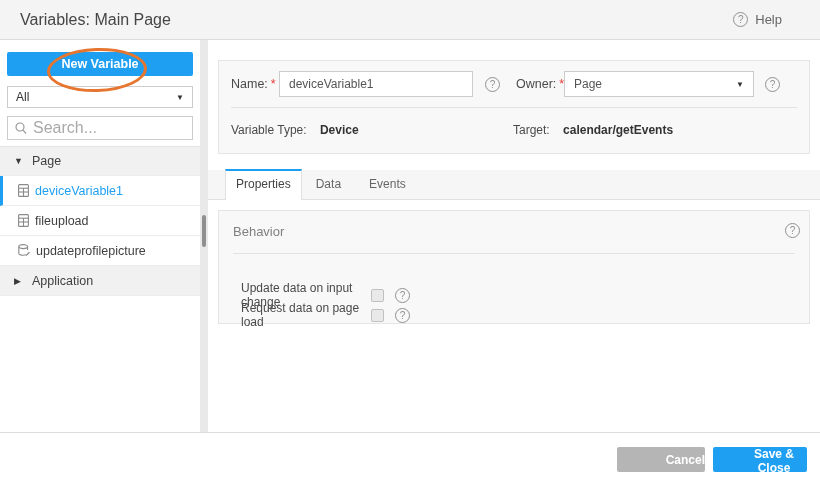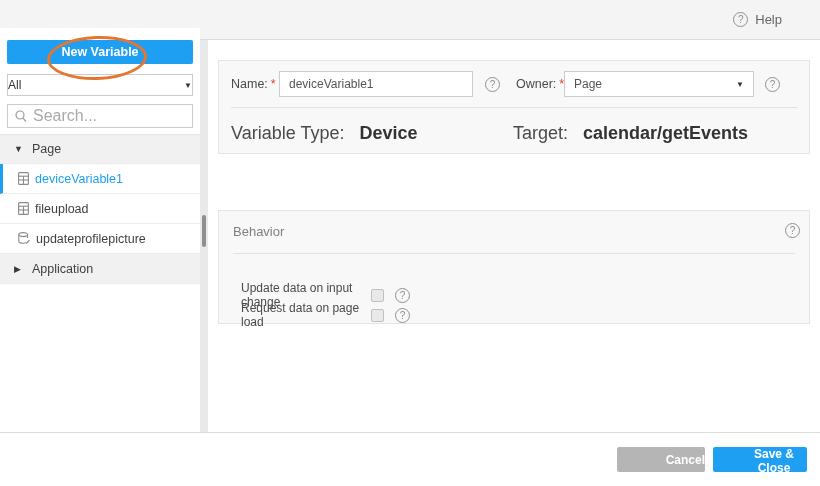--- a/index.html
+++ b/index.html
@@ -7,24 +7,24 @@
   .app { position:relative; width:820px; height:486px; background:#fff; overflow:hidden; color:#3f3f3f; }
 
   
   .app-header { position:absolute; top:0; left:0; right:0; height:40px; background:#f4f4f4; border-bottom:1px solid #dcdcdc; }
   .page-title { position:absolute; left:20px; top:11px; font-size:16px; color:#464646; }
   .help-link { position:absolute; right:38px; top:12px; display:flex; align-items:center; gap:7px; font-size:13px; color:#666; cursor:pointer; }
 
   .qicon { display:inline-block; width:15px; height:15px; border:1px solid #909090; border-radius:50%; color:#909090; font-size:10px; line-height:13px; text-align:center; flex:0 0 auto; }
 
   
-  .sidebar { position:absolute; top:28px; left:0; width:200px; bottom:54px; background:#fff; }
+  .sidebar { position:absolute; top:40px; left:0; width:200px; bottom:54px; background:#fff; }
   .new-var-btn { position:absolute; left:7px; top:12px; width:186px; height:24px; background:#1e9ff2; border:none; border-radius:2px; color:#fff; font-weight:bold; font-size:12.5px; font-family:inherit; cursor:pointer; }
   .annotation-ellipse { position:absolute; left:47px; top:8px; width:100px; height:44px; border:3px solid #e6762f; border-radius:50%; transform:rotate(-2deg); pointer-events:none; z-index:5; }
-  .filter-select { position:absolute; left:7px; top:46px; width:186px; height:22px; border:1px solid #ccc; background:#fff; display:flex; align-items:center; justify-content:space-between; padding:0 0; font-size:12px; color:#333; cursor:pointer; }
+  .filter-select { position:absolute; left:7px; top:46px; width:186px; height:22px; border:1px solid #ccc; background:#fff; display:flex; align-items:center; justify-content:space-between; padding:0 8px; font-size:12px; color:#333; cursor:pointer; }
   .caret { font-size:8px; color:#333; }
   .search-box { position:absolute; left:7px; top:76px; width:186px; height:24px; border:1px solid #ccc; background:#fff; }
   .search-box svg { position:absolute; left:7px; top:5px; }
   .search-box input { position:absolute; left:25px; top:1px; width:155px; height:20px; border:none; outline:none; font-size:16px; color:#444; font-family:inherit; background:transparent; }
   .search-box input::placeholder { color:#a9a9a9; }
 
   .tree { position:absolute; left:0; top:106px; width:200px; }
   .tree-row { height:30px; display:flex; align-items:center; font-size:12.5px; border-bottom:1px solid #ececec; cursor:pointer; background:#fff; }
   .tree-group { background:#f1f1f1; padding-left:14px; gap:8px; }
   .tree-group.first { border-top:1px solid #e4e4e4; }
@@ -44,21 +44,21 @@
   .form-row1 { position:absolute; left:0; top:10px; width:100%; height:26px; }
   .flabel { position:absolute; top:6px; font-size:12.5px; color:#4a4a4a; white-space:nowrap; }
   .req { color:#e53935; margin-left:3px; }
   .lbl-name { left:12px; }
   .lbl-owner { left:297px; }
   .text-input { position:absolute; left:60px; top:0; width:194px; height:26px; border:1px solid #ccc; padding:0 9px; font-size:12px; color:#555; background:#fff; font-family:inherit; }
   .owner-select { position:absolute; left:345px; top:0; width:190px; height:26px; border:1px solid #ccc; background:#fff; display:flex; align-items:center; justify-content:space-between; padding:0 9px; font-size:12px; color:#555; cursor:pointer; }
   .qicon-name { position:absolute; left:266px; top:6px; }
   .qicon-owner { position:absolute; left:546px; top:6px; }
   .form-divider { position:absolute; left:12px; right:12px; top:46px; border-top:1px solid #e2e2e2; }
-  .form-row2 { position:absolute; left:0; top:60px; width:100%; height:20px; font-size:18px; }
+  .form-row2 { position:absolute; left:0; top:60px; width:100%; height:20px; font-size:12px; }
   .ro-group { position:absolute; top:2px; white-space:nowrap; }
   .ro-a { left:12px; }
   .ro-b { left:294px; }
   .ro-label { color:#4a4a4a; }
   .ro-value { font-weight:bold; color:#333; margin-left:10px; }
 
   .tabbar { position:absolute; left:0; right:0; top:130px; height:30px; background:#f6f6f6; border-bottom:1px solid #e0e0e0; display:flex; align-items:flex-end; }
   .tab { font-size:12px; color:#666; padding:0 14px; height:30px; line-height:30px; cursor:pointer; }
   .tab.active { margin-left:17px; background:#fff; border:1px solid #e0e0e0; border-top:2px solid #1e9ff2; border-bottom:none; height:31px; margin-bottom:-1px; line-height:27px; color:#444; padding:0 10px; }
 
@@ -79,20 +79,21 @@
   .btn-cancel { width:88px; background:#b5b5b5;text-align:right; }
   .btn-save { width:88px; background:#7f7f7f; margin-left:12px; }
   .btn-primary { width:94px; background:#1e9ff2; margin-left:8px;padding-left:28px; }
 </style>
 </head>
 <body>
 
 <div class="app">
 
   <div class="app-header">
+    <div class="page-title">Variables: Main Page</div>
     <div class="help-link">
       <span class="qicon">?</span>
       <span>Help</span>
     </div>
   </div>
 
   <div class="sidebar">
     <button class="new-var-btn">New Variable</button>
     <div class="annotation-ellipse"></div>
 
@@ -175,20 +176,25 @@
           <span class="ro-label">Variable Type:</span>
           <span class="ro-value">Device</span>
         </span>
         <span class="ro-group ro-b">
           <span class="ro-label">Target:</span>
           <span class="ro-value">calendar/getEvents</span>
         </span>
       </div>
     </div>
 
+    <div class="tabbar">
+      <div class="tab active">Properties</div>
+      <div class="tab">Data</div>
+      <div class="tab">Events</div>
+    </div>
 
     <div class="card behavior-card">
       <div class="b-title">Behavior</div>
       <span class="qicon b-help">?</span>
       <div class="b-divider"></div>
       <div class="opt-row opt-1">
         <span class="opt-label">Update data on input change</span>
         <span class="checkbox"></span>
         <span class="qicon">?</span>
       </div>

